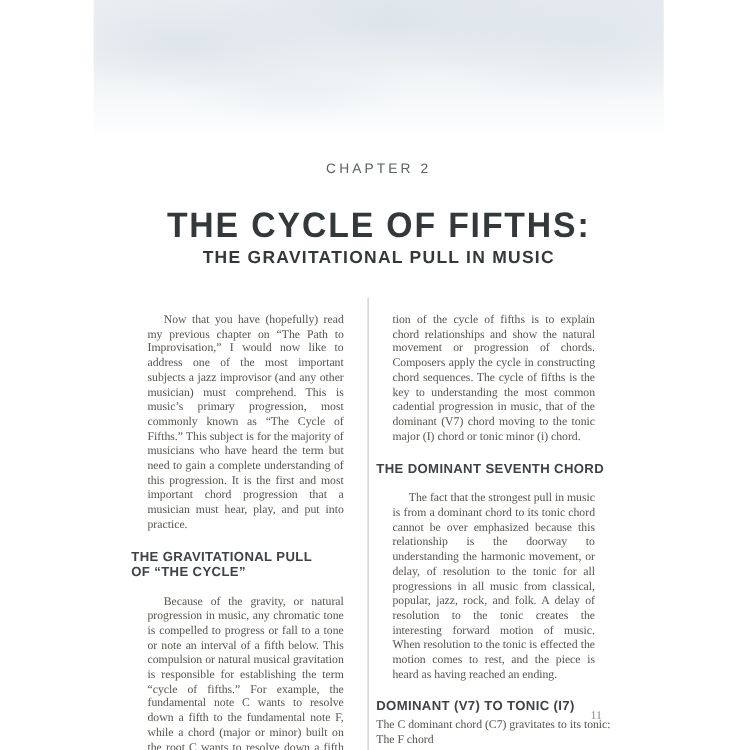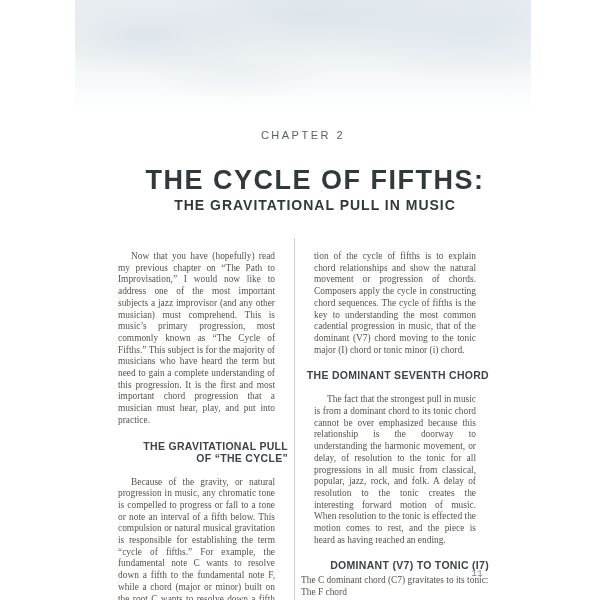--- a/index.html
+++ b/index.html
@@ -23,21 +23,21 @@
       linear-gradient(180deg,#e8edf1 0%,#eef2f4 45%,#ffffff 100%);
   }
   .chapter-label{
     position:absolute;left:0;top:129px;width:456px;
     text-align:center;
     font-family:"Liberation Sans", sans-serif;
     font-size:11px;letter-spacing:2.5px;
     color:#5b6063;
   }
   .title-block{
-    position:absolute;left:12px;top:165px;width:456px;text-align:center;
+    position:absolute;left:0;top:165px;width:456px;text-align:center;
     color:#33383a;
   }
   .title-line1{
     display:block;
     font-family:"Liberation Sans", sans-serif;
     font-weight:900;font-size:27px;letter-spacing:1.5px;line-height:30px;
     transform:scaleY(1.05);
   }
   .title-line2{
     display:block;
@@ -55,27 +55,27 @@
   }
   .col-left{width:183px;}
   .col-divider{width:1px;background:#cccccc;margin:0 6px;}
   .col-right{width:188px;}
   .col p{margin:13px;}
   .col p.indent{text-indent:13px;}
   .col h2{
     font-family:"Liberation Sans", sans-serif;
     font-weight:700;font-size:10.5px;line-height:12px;
     letter-spacing:0.3px;color:#3f4347;
-    margin:9px 0 4px 0;text-align:right;
+    margin:9px 0 4px 0;text-align:left;
   }
   .chord-item{margin:0 0 5px 0;text-align:left;}
   .chord-item .l1,.chord-item .l2{display:block;}
   .page-number{
     position:absolute;left:392px;top:568px;width:20px;
-    font-family:Liberation Mono, monospace;
+    font-family:Liberation Serif, serif;
     font-size:9.5px;color:#8a8d8f;text-align:center;
   }
 </style>
 </head>
 <body>
 
 <div class="page">
 
   <div class="top-texture"></div>
 

